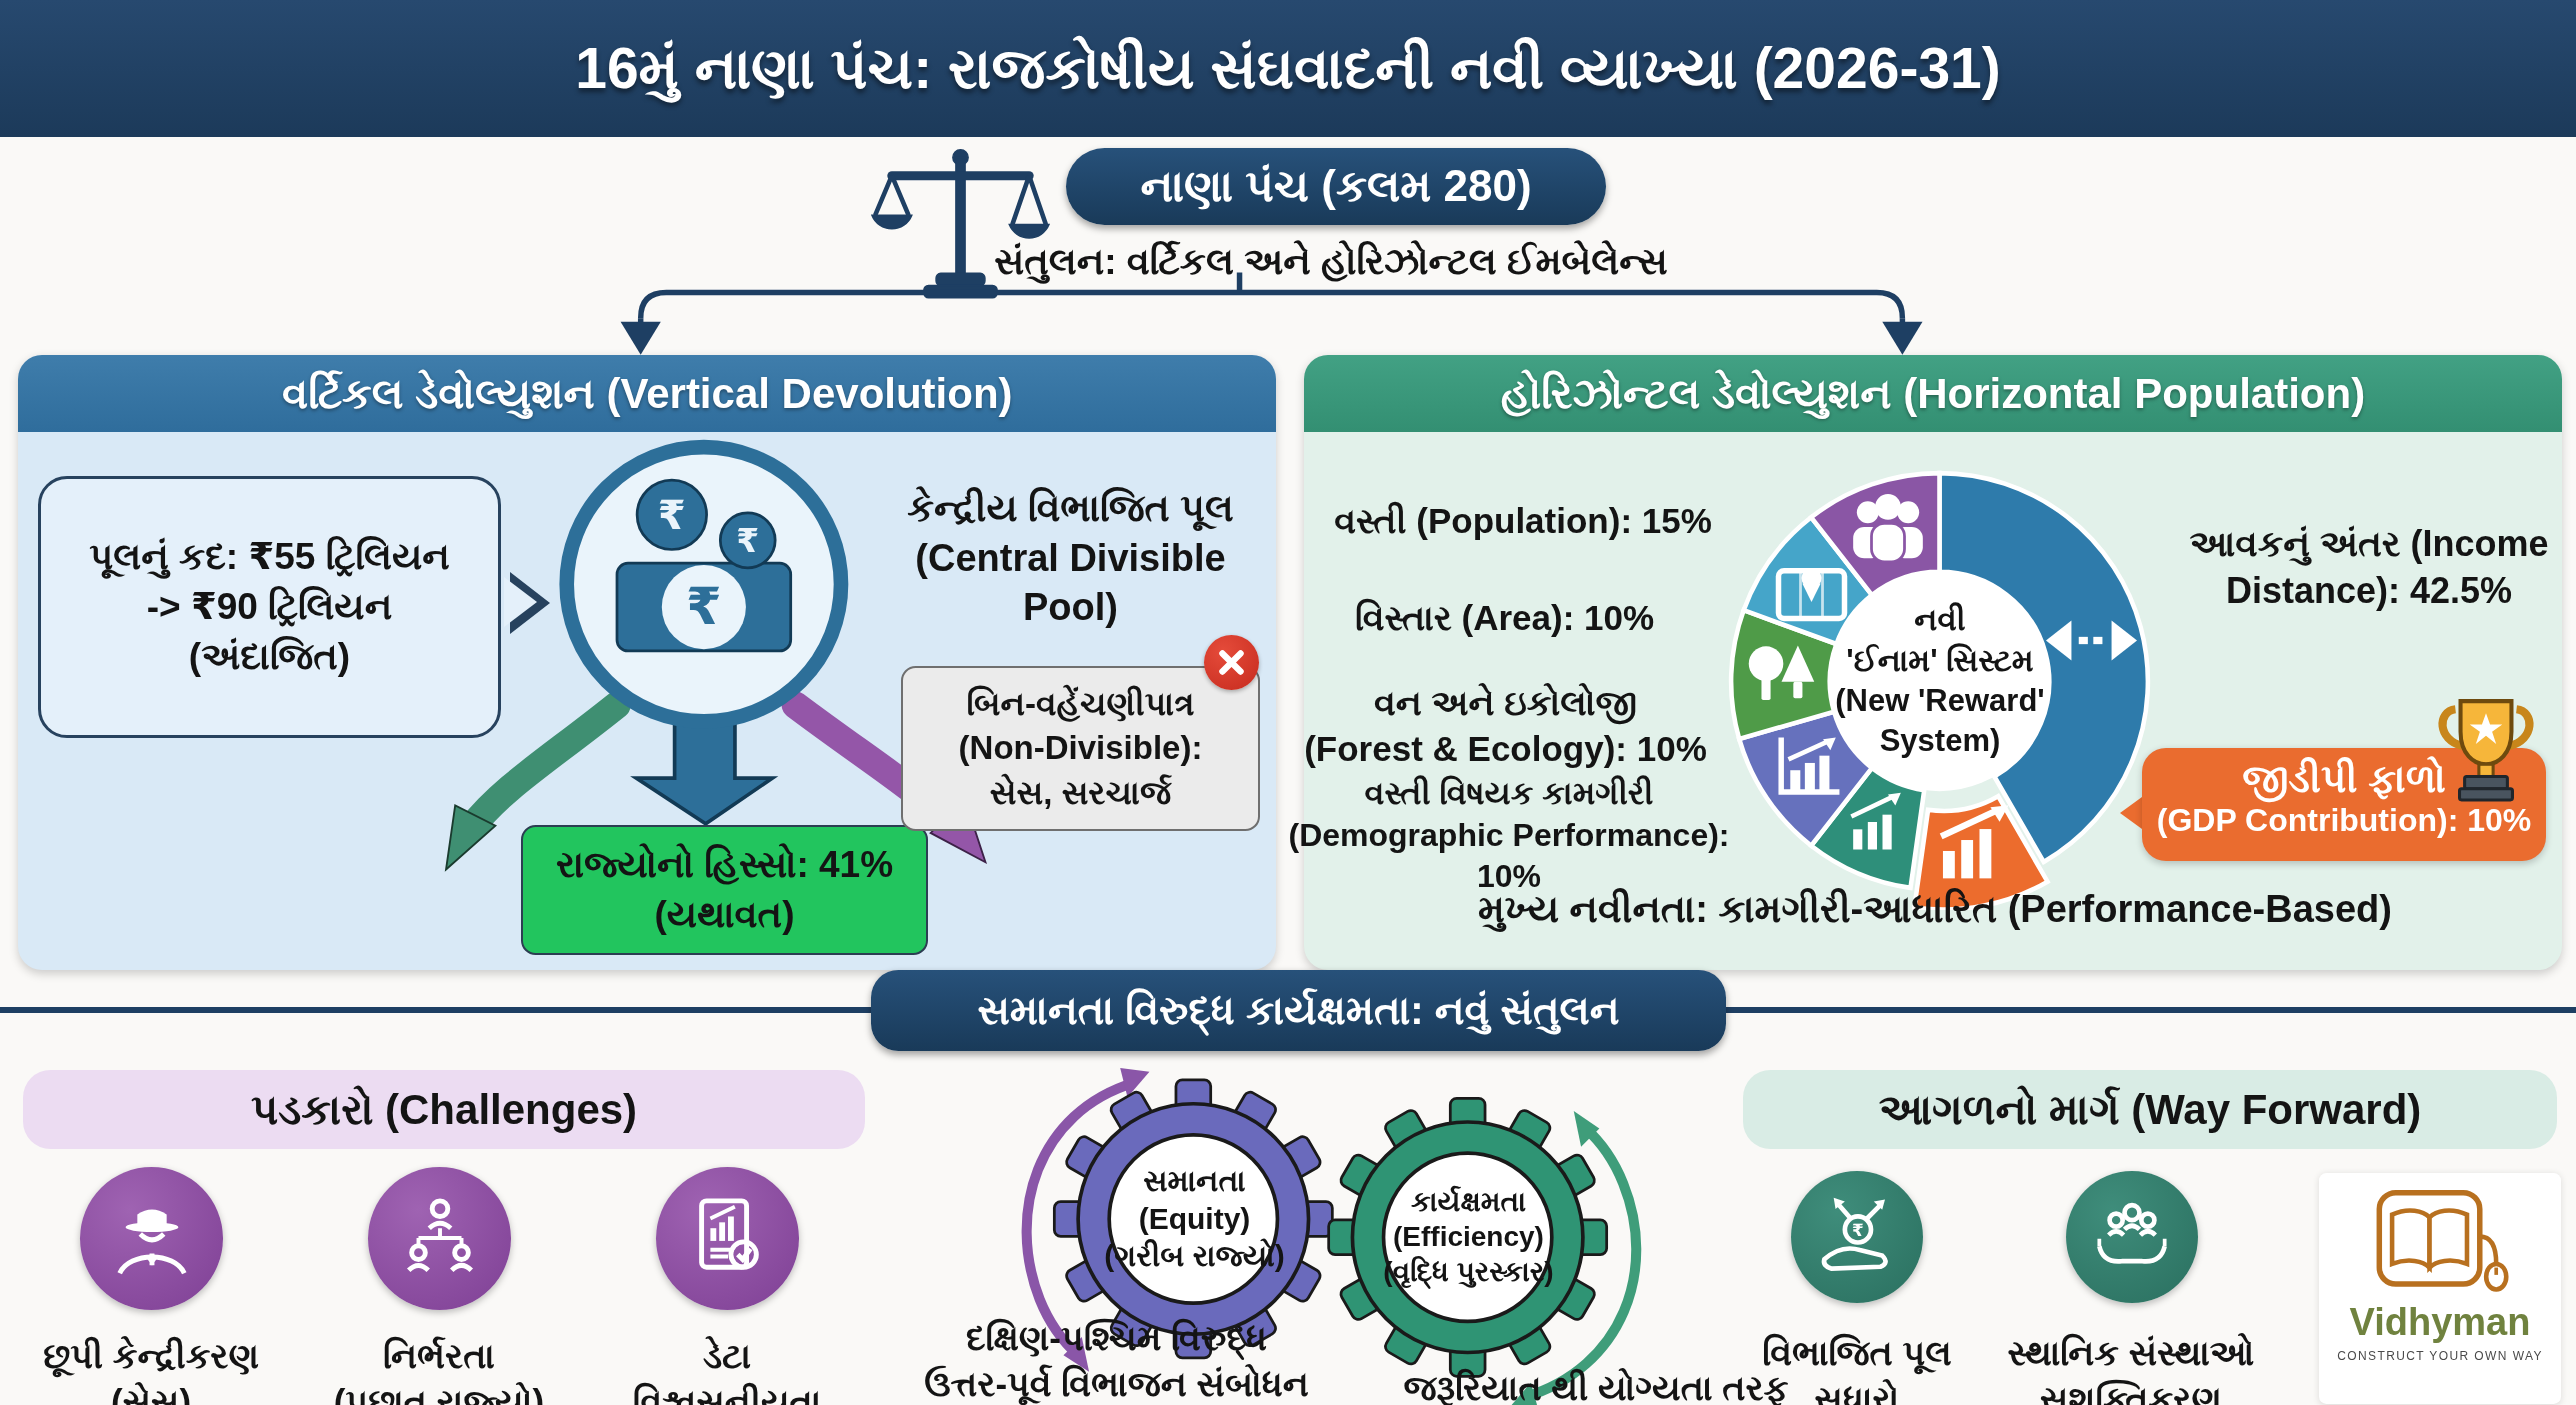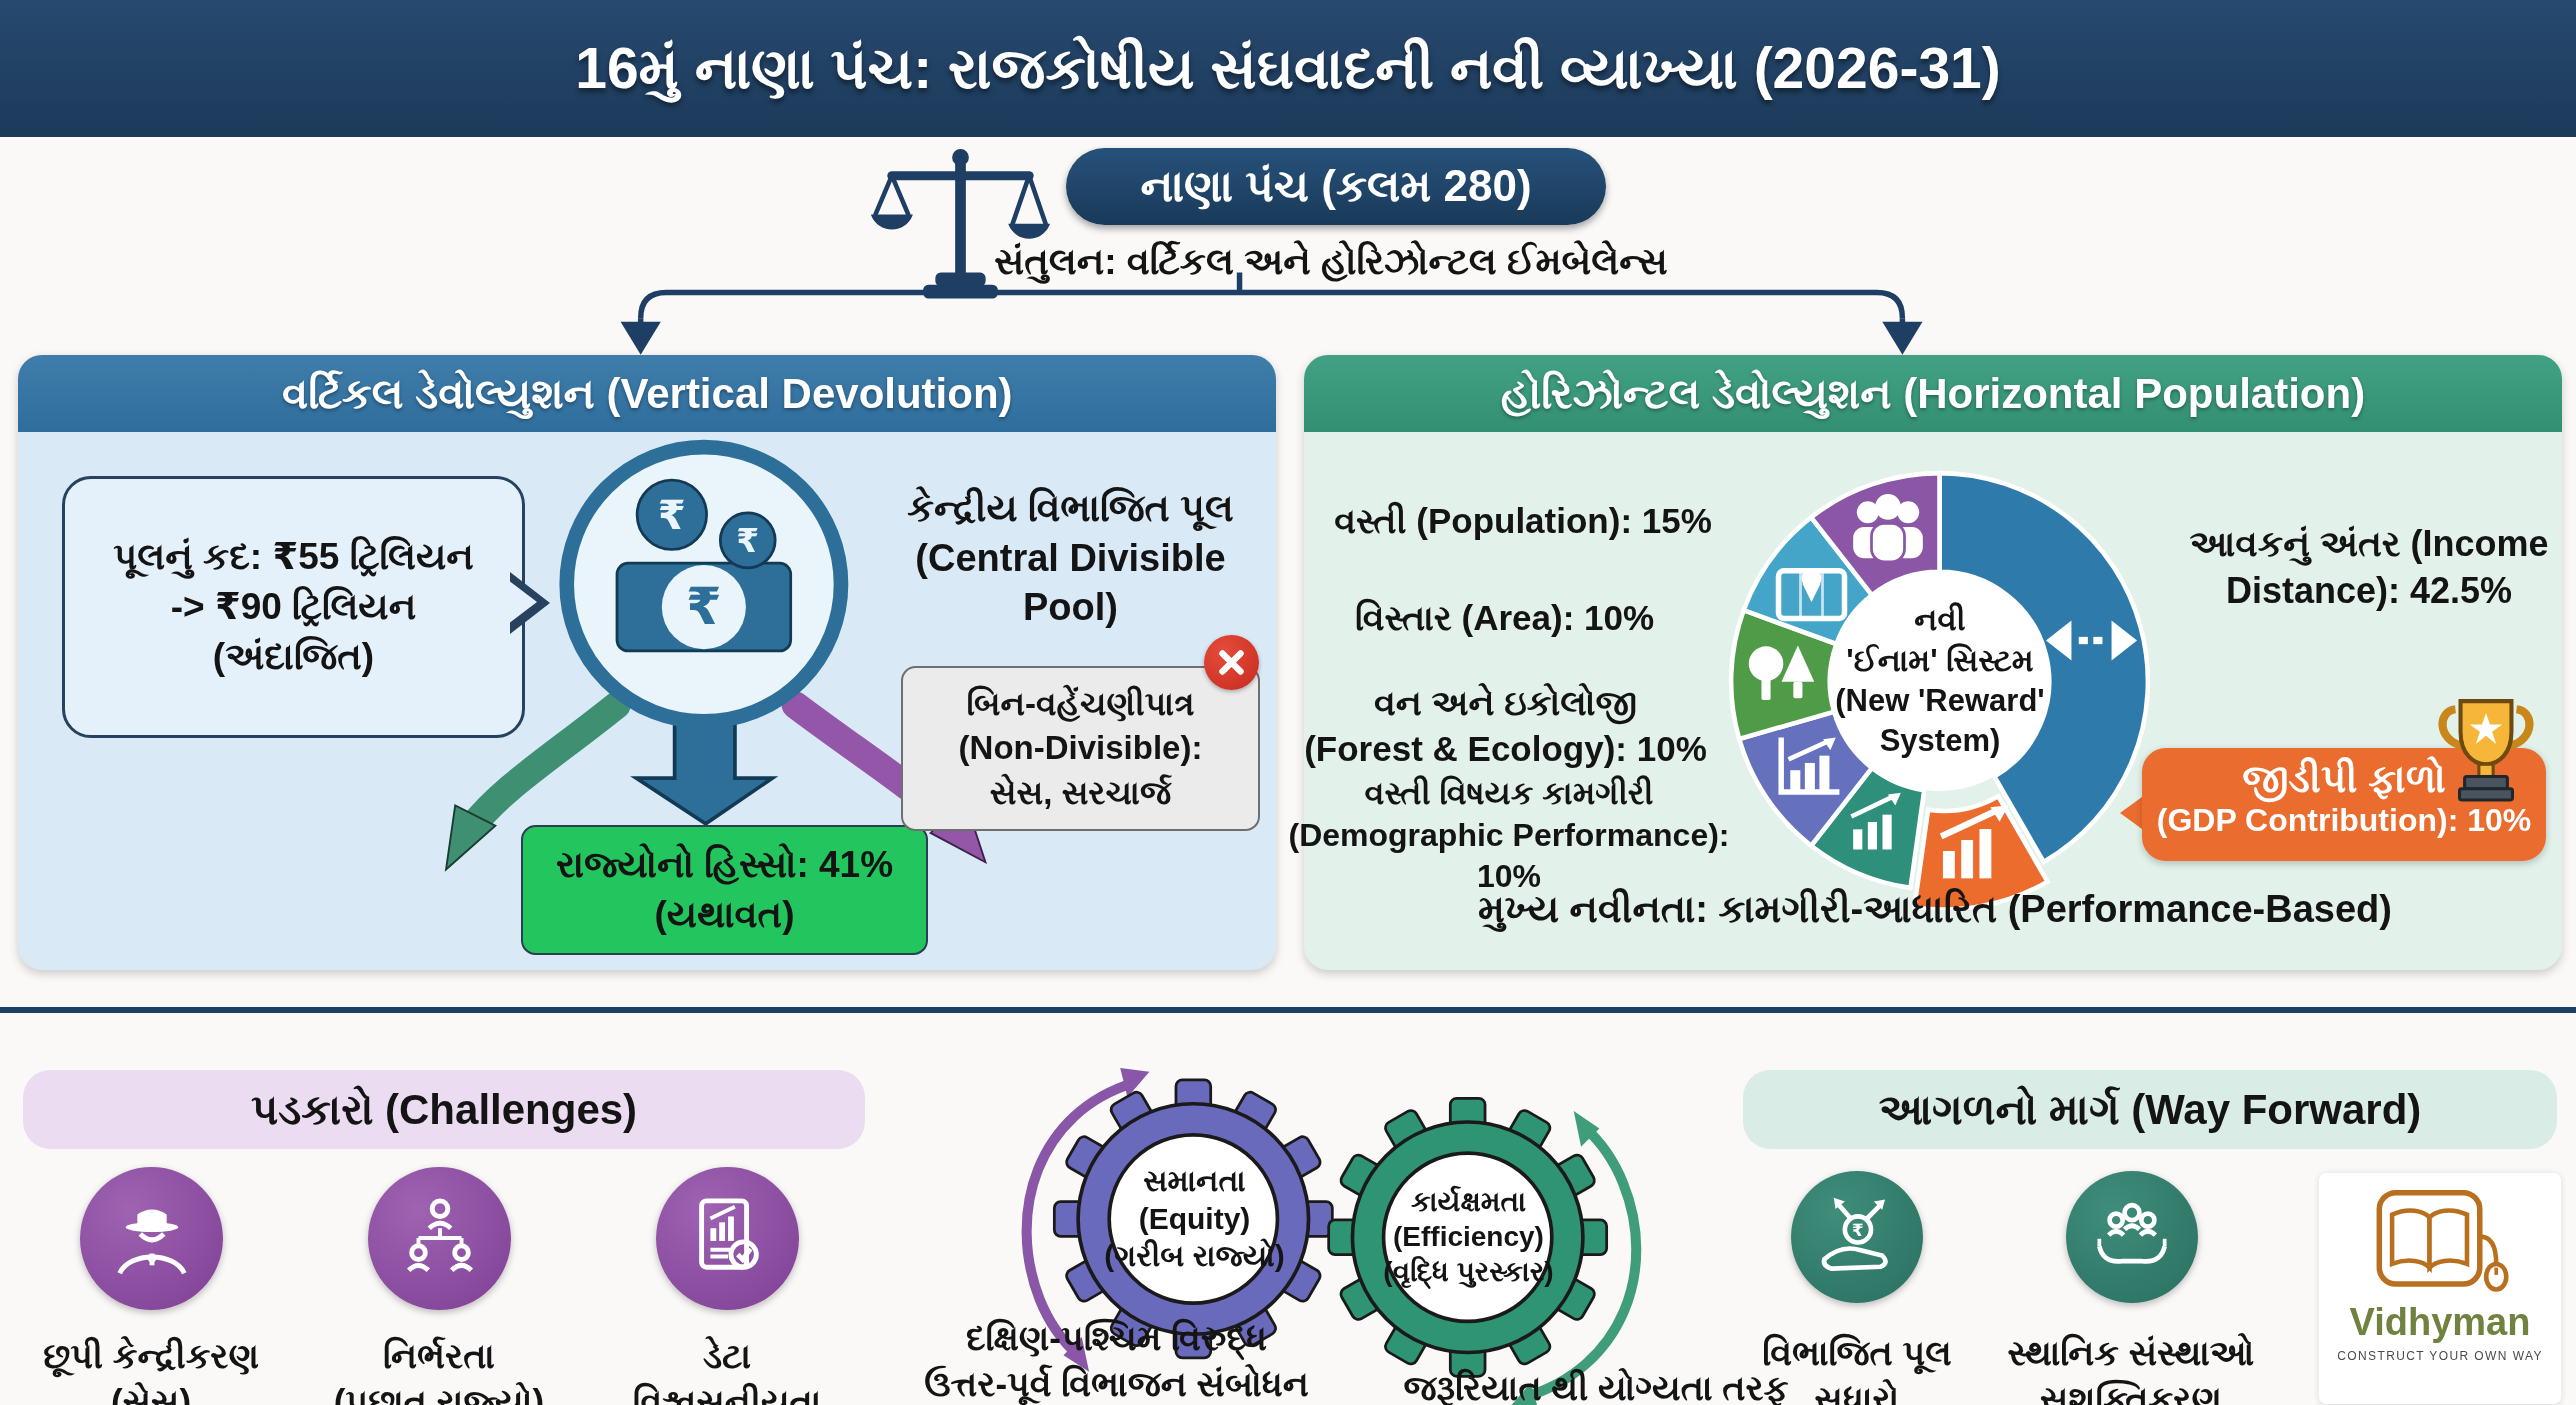--- a/index.html
+++ b/index.html
@@ -61,21 +61,21 @@
     <path d="M1355 298 V320 M700 348 V358 M2080 348 V358" stroke="#1e3f63" stroke-width="6" fill="none"></path>
     <path d="M700 348 Q700 320 728 320 L2052 320 Q2080 320 2080 348" stroke="#1e3f63" stroke-width="6" fill="none"></path>
     <polygon points="700,388 678,352 722,352" fill="#1e3f63"></polygon>
     <polygon points="2080,388 2058,352 2102,352" fill="#1e3f63"></polygon>
   </svg>
 
   <div class="abs panel" style="left:18.3px;top:355px;width:1258px;height:615px;background:#d9e9f6;">
     <div class="panel-header blue-h ctr">વર્ટિકલ ડેવોલ્યુશન (Vertical Devolution)</div>
   </div>
 
-  <div class="abs bubble ctr ml" style="left:62px;top:476px;width:457px;height:256px;">પૂલનું કદ: ₹55 ટ્રિલિયન
+  <div class="abs bubble ctr ml" style="left:38px;top:476px;width:457px;height:256px;">પૂલનું કદ: ₹55 ટ્રિલિયન
 -&gt; ₹90 ટ્રિલિયન
 (અંદાજિત)</div>
   <div class="abs" style="left:510px;top:572px;width:0;height:0;border-top:31px solid transparent;border-bottom:31px solid transparent;border-left:40px solid #27425e;"></div>
   <div class="abs" style="left:504px;top:577px;width:0;height:0;border-top:25.6px solid transparent;border-bottom:25.6px solid transparent;border-left:33px solid #e4f0fa;"></div>
 
   <svg class="abs" style="left:393px;top:412px;" width="640" height="531" viewBox="0 0 700 580">
 
     <path d="M245 320 C170 380 120 410 85 455" stroke="#3f8f72" stroke-width="30" fill="none" stroke-linecap="round"></path>
     <polygon points="58,500 112,452 68,430" fill="#3f8f72" stroke="#1a3b2e" stroke-width="2"></polygon>
 
@@ -215,20 +215,21 @@
       <polygon points="50,20 54,31 66,31 56,38 60,50 50,42 40,50 44,38 34,31 46,31" fill="#fff"></polygon>
       <rect x="43" y="70" width="14" height="12" fill="#f6b63a" stroke="#6e4a0e" stroke-width="3"></rect>
       <rect x="29" y="82" width="42" height="12" rx="2" fill="#49545f" stroke="#20262c" stroke-width="3"></rect>
       <rect x="24" y="94" width="52" height="11" rx="2" fill="#49545f" stroke="#20262c" stroke-width="3"></rect>
     </svg>
   </div>
 
   <div class="abs ctr" style="left:1345px;top:880px;width:1180px;height:59px;font-size:38px;font-weight:700;">મુખ્ય નવીનતા: કામગીરી-આધારિત (Performance-Based)</div>
 
   <div class="abs" style="left:0;top:1007px;width:2576px;height:5.5px;background:#1e3f63;"></div>
+  <div class="abs pill ctr chip" style="left:871px;top:970px;width:855px;height:81px;">સમાનતા વિરુદ્ધ કાર્યક્ષમતા: નવું સંતુલન</div>
 
   <div class="abs ctr" style="left:23px;top:1070px;width:842px;height:79px;background:#ecdcf2;border-radius:27.4px;font-size:42px;font-weight:700;">પડકારો (Challenges)</div>
 
   <div class="abs circ ctr" style="left:80px;top:1167px;width:143px;height:143px;background:radial-gradient(circle at 35% 30%,#9f63b2,#7e3f94);box-shadow:0 2.7px 7.3px rgba(0,0,0,.25);">
     <span>
       <svg width="88" height="88" viewBox="0 0 90 90" fill="none" stroke="#fff" stroke-width="5">
         <path d="M30 34 V22 Q45 12 60 22 V34" fill="#fff" stroke="none"></path>
         <ellipse cx="45" cy="35" rx="27" ry="5" fill="#fff" stroke="none"></ellipse>
         <path d="M33 42 Q45 54 57 42"></path>
         <path d="M12 82 C22 60 68 60 78 82"></path>

